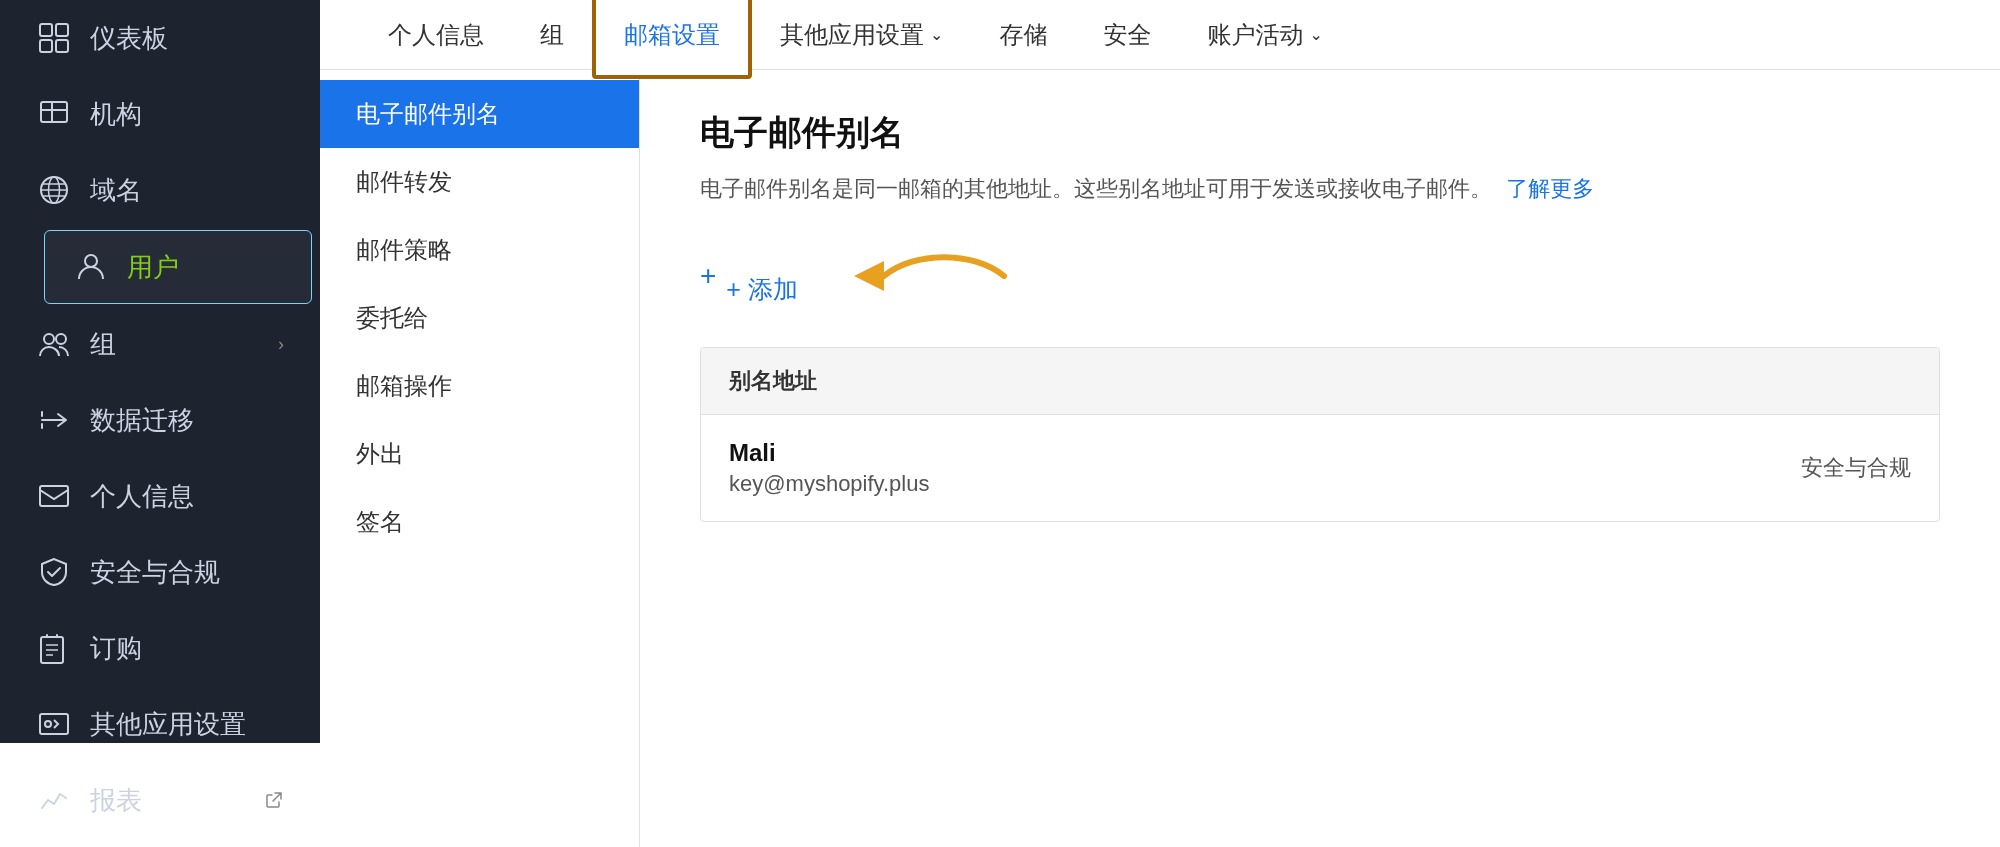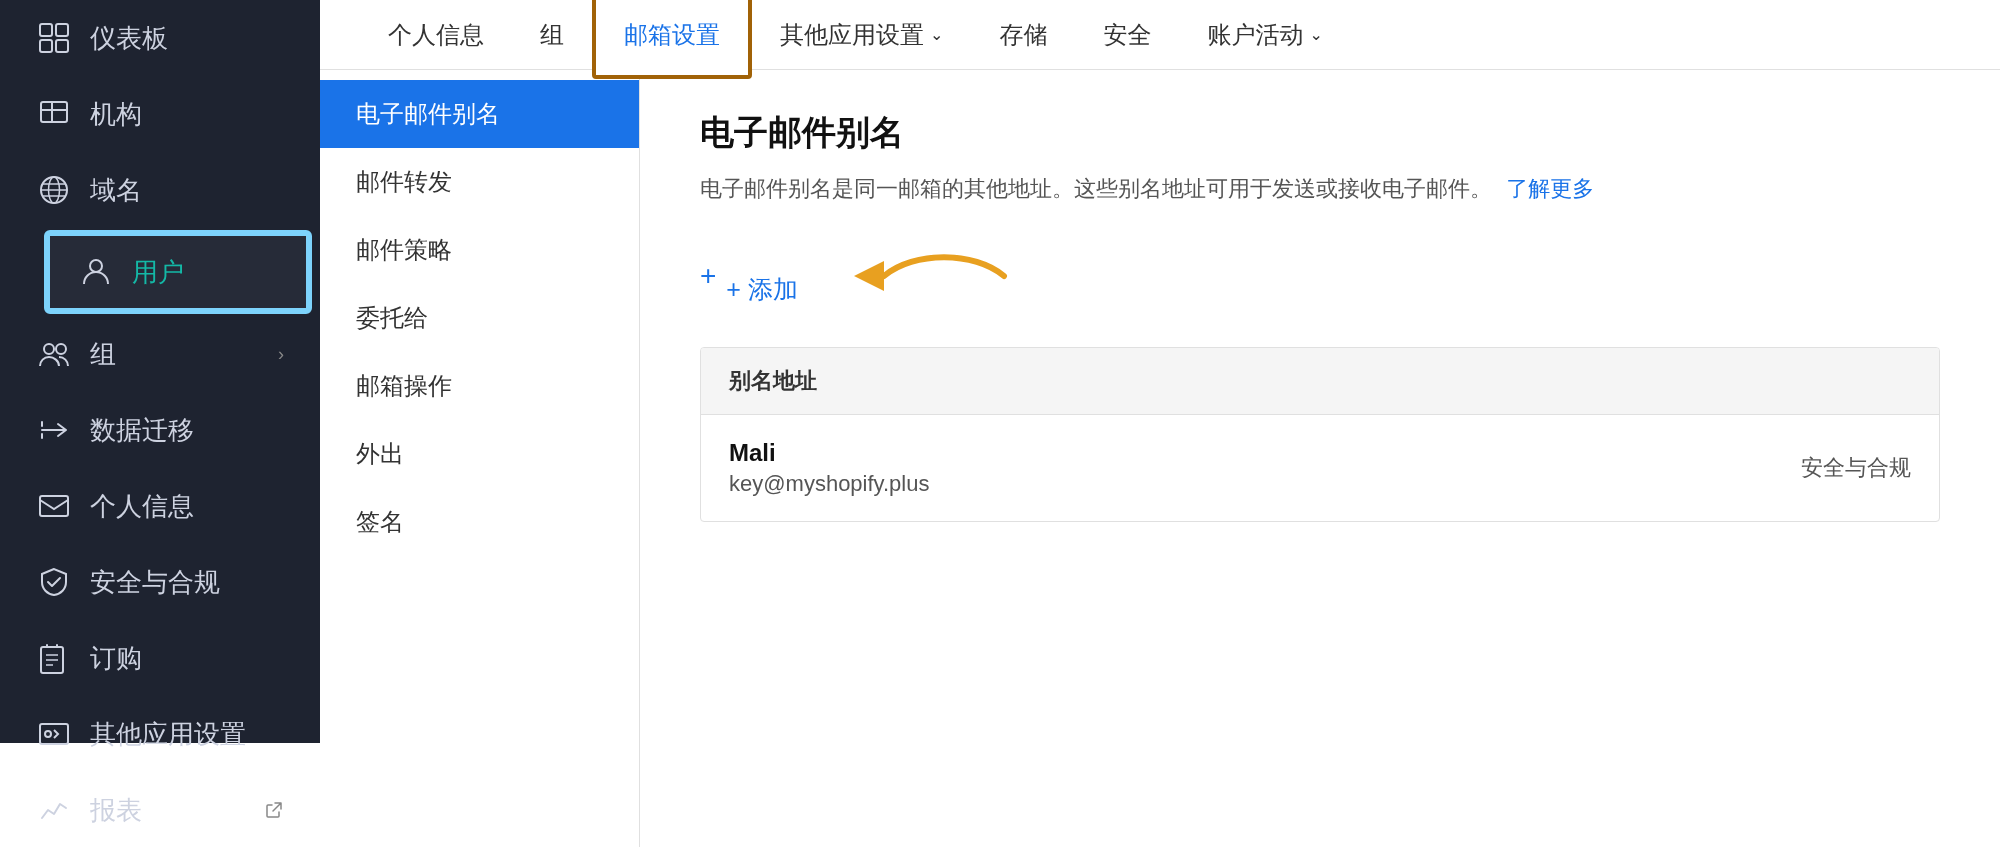--- a/index.html
+++ b/index.html
@@ -27,23 +27,23 @@
       align-items: center;
       padding: 18px 28px;
       cursor: pointer;
       font-size: 26px;
       gap: 18px;
       border-radius: 6px;
       margin: 2px 8px;
       position: relative;
     }
     .sidebar-item.active {
-      border: 6px solid #7dd3fc;
+      border: 1px solid #7dd3fc;
       background: rgba(255,255,255,0.04);
-      color: #14b8a6;
+      color: #84cc16;
       margin-left: 44px;
     }
     .sidebar-item .icon {
       width: 36px;
       height: 36px;
       display: flex;
       align-items: center;
       justify-content: center;
       flex-shrink: 0;
     }

